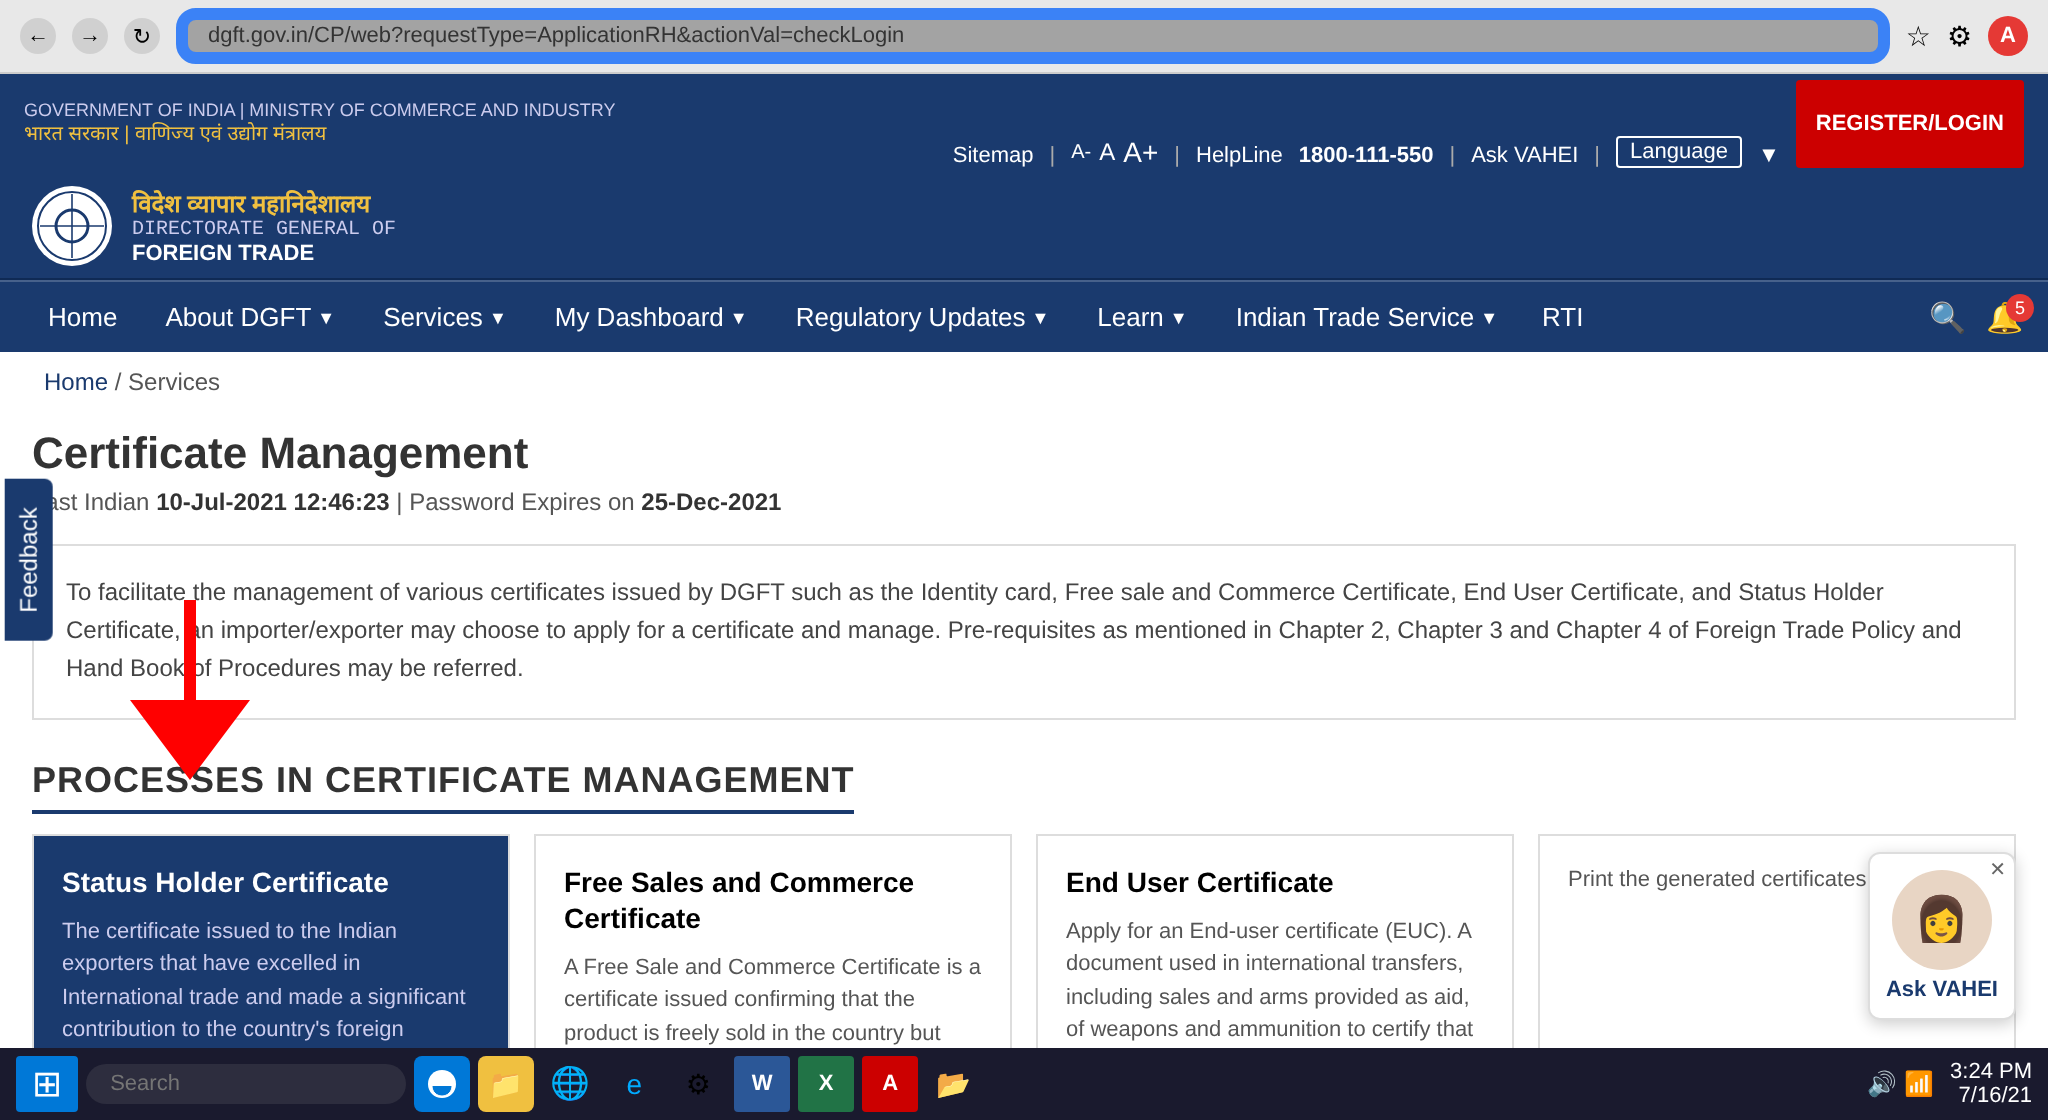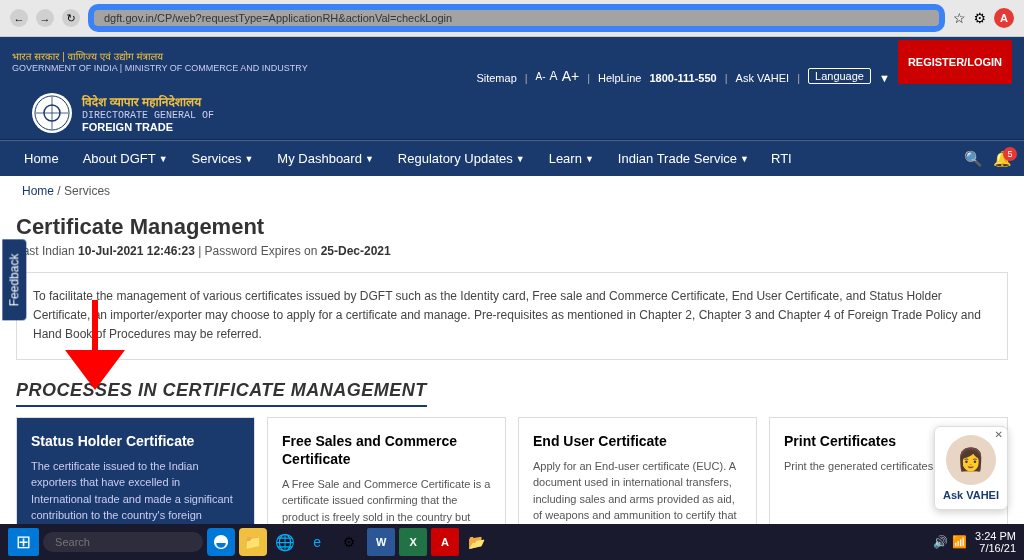--- a/index.html
+++ b/index.html
@@ -22,21 +22,21 @@
     .font-controls span { cursor: pointer; }
     .lang-btn { background: #1a3a6e; border: 1px solid #fff; color: #fff; padding: 1px 6px; cursor: pointer; font-size: 11px; border-radius: 2px; }
     .register-btn { background: #c00; color: #fff; border: none; padding: 16px 10px; cursor: pointer; font-size: 11px; font-weight: bold; border-radius: 2px; }
 
     
     .main-header {
       background: #1a3a6e;
       display: flex;
       align-items: center;
       justify-content: space-between;
-      padding: 6px 32px;
+      padding: 6px 16px;
       border-bottom: 1px solid #0f2a55;
     }
     .logo-area { display: flex; align-items: center; gap: 10px; }
     .logo-emblem { width: 40px; height: 40px; background: #fff; border-radius: 50%; display: flex; align-items: center; justify-content: center; font-size: 8px; color: #1a3a6e; font-weight: bold; overflow: hidden; }
     .logo-text { color: #fff; }
     .logo-text .line1 { font-size: 12px; font-weight: bold; color: #f0c040; }
     .logo-text .line2 { font-size: 10px; color: #cce; font-family: Liberation Mono, monospace; }
     .logo-text .line3 { font-size: 11px; font-weight: bold; color: #fff; }
 
     
@@ -88,21 +88,21 @@
     .description-box {
       margin: 10px 16px;
       border: 1px solid #ddd;
       background: #fff;
       padding: 14px 16px;
     }
     .description-box h3 { font-size: 15px; color: #1a3a6e; margin-bottom: 8px; font-weight: bold; }
     .description-box p { font-size: 12px; color: #444; line-height: 1.6; }
 
     .processes-section { padding: 10px 16px 0; }
-    .processes-title { font-size: 18px; font-weight: bold; color: #333; letter-spacing: 0.5px; margin-bottom: 10px; border-bottom: 2px solid #1a3a6e; padding-bottom: 4px; display: inline-block; font-style: italic; }
+    .processes-title { font-size: 18px; font-weight: bold; color: #333; letter-spacing: 0.5px; margin-bottom: 10px; border-bottom: 2px solid #1a3a6e; padding-bottom: 4px; display: inline-block; }
 
     .cards-row { display: flex; gap: 12px; padding: 0 16px 16px; }
     .card {
       flex: 1;
       border: 1px solid #ddd;
       background: #fff;
       padding: 14px;
       min-height: 160px;
     }
     .card.active { background: #1a3a6e; color: #fff; }
@@ -178,22 +178,22 @@
     <button class="browser-btn">↻</button>
     <input class="url-bar" value="dgft.gov.in/CP/web?requestType=ApplicationRH&amp;actionVal=checkLogin" style="">
     <span style="font-size:14px;cursor:pointer;">☆</span>
     <span style="font-size:14px;cursor:pointer;">⚙</span>
     <span style="width:20px;height:20px;border-radius:50%;background:#e53935;color:#fff;display:flex;align-items:center;justify-content:center;font-size:11px;font-weight:bold;">A</span>
   </div>
 
   <div class="utility-bar">
     <div class="utility-bar-left">
       <div style="display:flex;flex-direction:column;line-height:1.3;">
+        <span style="font-size:9px;color:#cce;">GOVERNMENT OF INDIA | MINISTRY OF COMMERCE AND INDUSTRY</span>
         <span style="font-size:10px;color:#f0c040;">भारत सरकार | वाणिज्य एवं उद्योग मंत्रालय</span>
-        <span style="font-size:9px;color:#cce;">GOVERNMENT OF INDIA | MINISTRY OF COMMERCE AND INDUSTRY</span>
       </div>
     </div>
     <div class="utility-bar-right">
       <a href="#">Sitemap</a>
       <span style="color:#aaa;">|</span>
       <span class="font-controls">
         <span style="font-size:10px;cursor:pointer;">A-</span>
         <span style="font-size:12px;cursor:pointer;">A</span>
         <span style="font-size:14px;cursor:pointer;">A+</span>
       </span>
@@ -300,21 +300,20 @@
     </div>
         <div class="card">
       <h4>Free Sales and Commerce Certificate</h4>
       <p>A Free Sale and Commerce Certificate is a certificate issued confirming that the product is freely sold in the country but without any indication that the product is evaluated for safety and efficacy and is registered for use in the country. It gives</p>
     </div>
         <div class="card">
       <h4>End User Certificate</h4>
       <p>Apply for an End-user certificate (EUC). A document used in international transfers, including sales and arms provided as aid, of weapons and ammunition to certify that the buyer is the final recipient of the materials, and is not planning on transferring the materials to another</p>
     </div>
         <div class="card">
-      <h4>Print Certificates</h4>
       <p>Print the generated certificates.</p>
     </div>
       </div>
   </div>
 
   <div style="position:absolute;top:300px;left:55px;z-index:100;pointer-events:none;">
     <svg width="80" height="90" viewBox="0 0 80 90">
       <line x1="40" y1="0" x2="40" y2="55" stroke="red" stroke-width="6"></line>
       <polygon points="40,90 10,50 70,50" fill="red"></polygon>
     </svg>

